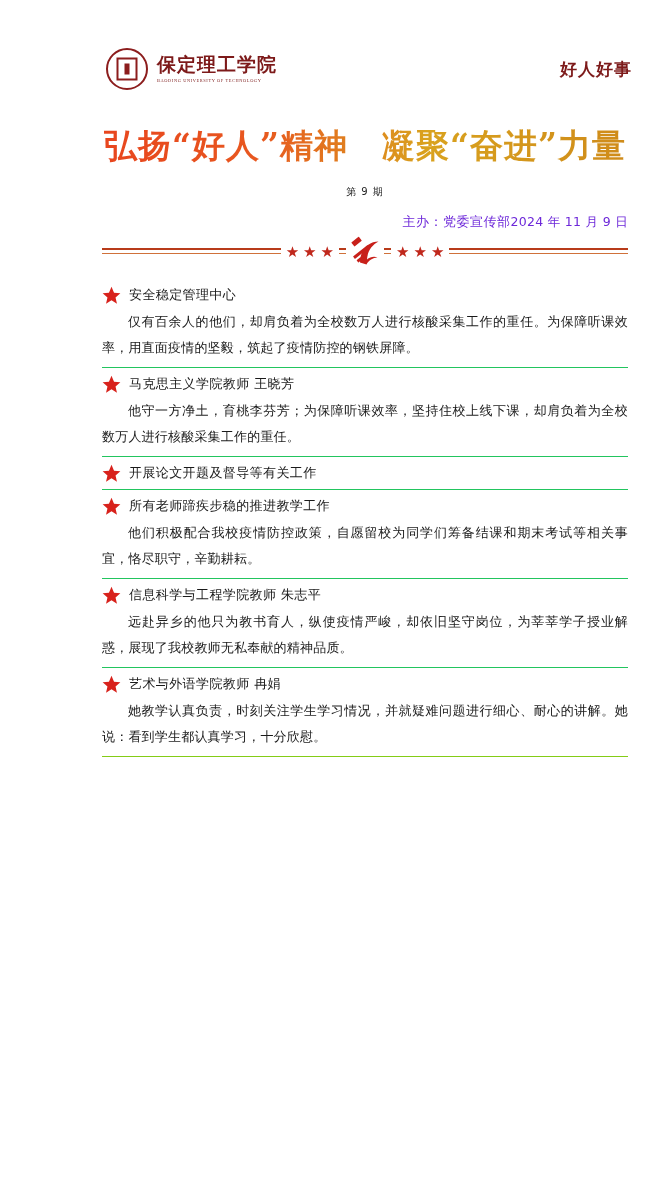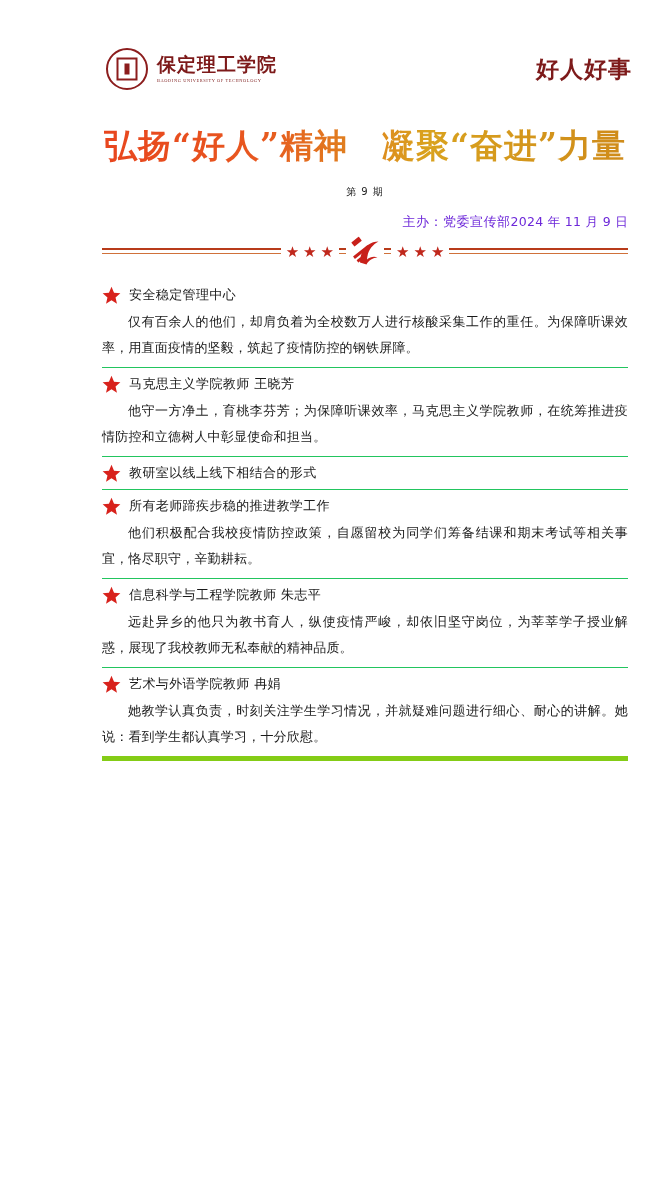--- a/index.html
+++ b/index.html
@@ -80,21 +80,21 @@
   }
   .logo-en {
     font-size: 4.4px;
     color: #7d1a1a;
     letter-spacing: 0.6px;
     margin-top: 5px;
     font-family: "Liberation Serif", serif;
   }
   .masthead-tag {
     font-family: "DejaVu Serif", "Liberation Serif", serif;
-    font-size: 23px;
+    font-size: 17px;
     font-weight: 700;
     color: #7d1a1a;
     letter-spacing: 1px;
   }
 
   
   .title-wrap {
     text-align: center;
     margin-top: 34px;
   }
@@ -187,21 +187,21 @@
 
   
   .entries {
     padding: 0 62px;
     margin-top: 10px;
   }
   .entry {
     padding: 7px 0 6px 0;
     border-bottom: 1px solid #22c55e;
   }
-  .entry:last-child { border-bottom: 5px solid #84cc16; }
+  .entry:last-child { border-bottom: 1px solid #84cc16; }
   .entry-head {
     display: flex;
     align-items: center;
     gap: 8px;
   }
   .star-icon {
     flex: none;
     width: 19px;
     height: 19px;
     display: block;
@@ -292,29 +292,29 @@
       <div class="entry-body">仅有百余人的他们，却肩负着为全校数万人进行核酸采集工作的重任。为保障听课效率，用直面疫情的坚毅，筑起了疫情防控的钢铁屏障。</div>
     </div>
 
     <div class="entry">
       <div class="entry-head">
         <svg class="star-icon" viewBox="0 0 24 24">
             <polygon points="12,1 15.2,8.4 23.2,9.1 17.1,14.4 18.9,22.3 12,18.1 5.1,22.3 6.9,14.4 0.8,9.1 8.8,8.4" fill="#d8221c"></polygon>
           </svg>
         <div class="entry-title">马克思主义学院教师  王晓芳</div>
       </div>
-      <div class="entry-body">他守一方净土，育桃李芬芳；为保障听课效率，马克思主义学院教师，在统筹推进疫情防控和立德树人中彰显使命和担当。</div>
-    </div>
-
-    <div class="entry">
-      <div class="entry-head">
-        <svg class="star-icon" viewBox="0 0 24 24">
-            <polygon points="12,1 15.2,8.4 23.2,9.1 17.1,14.4 18.9,22.3 12,18.1 5.1,22.3 6.9,14.4 0.8,9.1 8.8,8.4" fill="#d8221c"></polygon>
-          </svg>
-        <div class="entry-title">教研室以线上线下相结合的形式</div>
+      <div class="entry-body">他守一方净土，育桃李芬芳；为保障听课效率，坚持住校上线下课，却肩负着为全校数万人进行核酸采集工作的重任。</div>
+    </div>
+
+    <div class="entry">
+      <div class="entry-head">
+        <svg class="star-icon" viewBox="0 0 24 24">
+            <polygon points="12,1 15.2,8.4 23.2,9.1 17.1,14.4 18.9,22.3 12,18.1 5.1,22.3 6.9,14.4 0.8,9.1 8.8,8.4" fill="#d8221c"></polygon>
+          </svg>
+        <div class="entry-title">开展论文开题及督导等有关工作</div>
       </div>
     </div>
 
 
     <div class="entry">
       <div class="entry-head">
         <svg class="star-icon" viewBox="0 0 24 24">
             <polygon points="12,1 15.2,8.4 23.2,9.1 17.1,14.4 18.9,22.3 12,18.1 5.1,22.3 6.9,14.4 0.8,9.1 8.8,8.4" fill="#d8221c"></polygon>
           </svg>
         <div class="entry-title">所有老师蹄疾步稳的推进教学工作</div>

